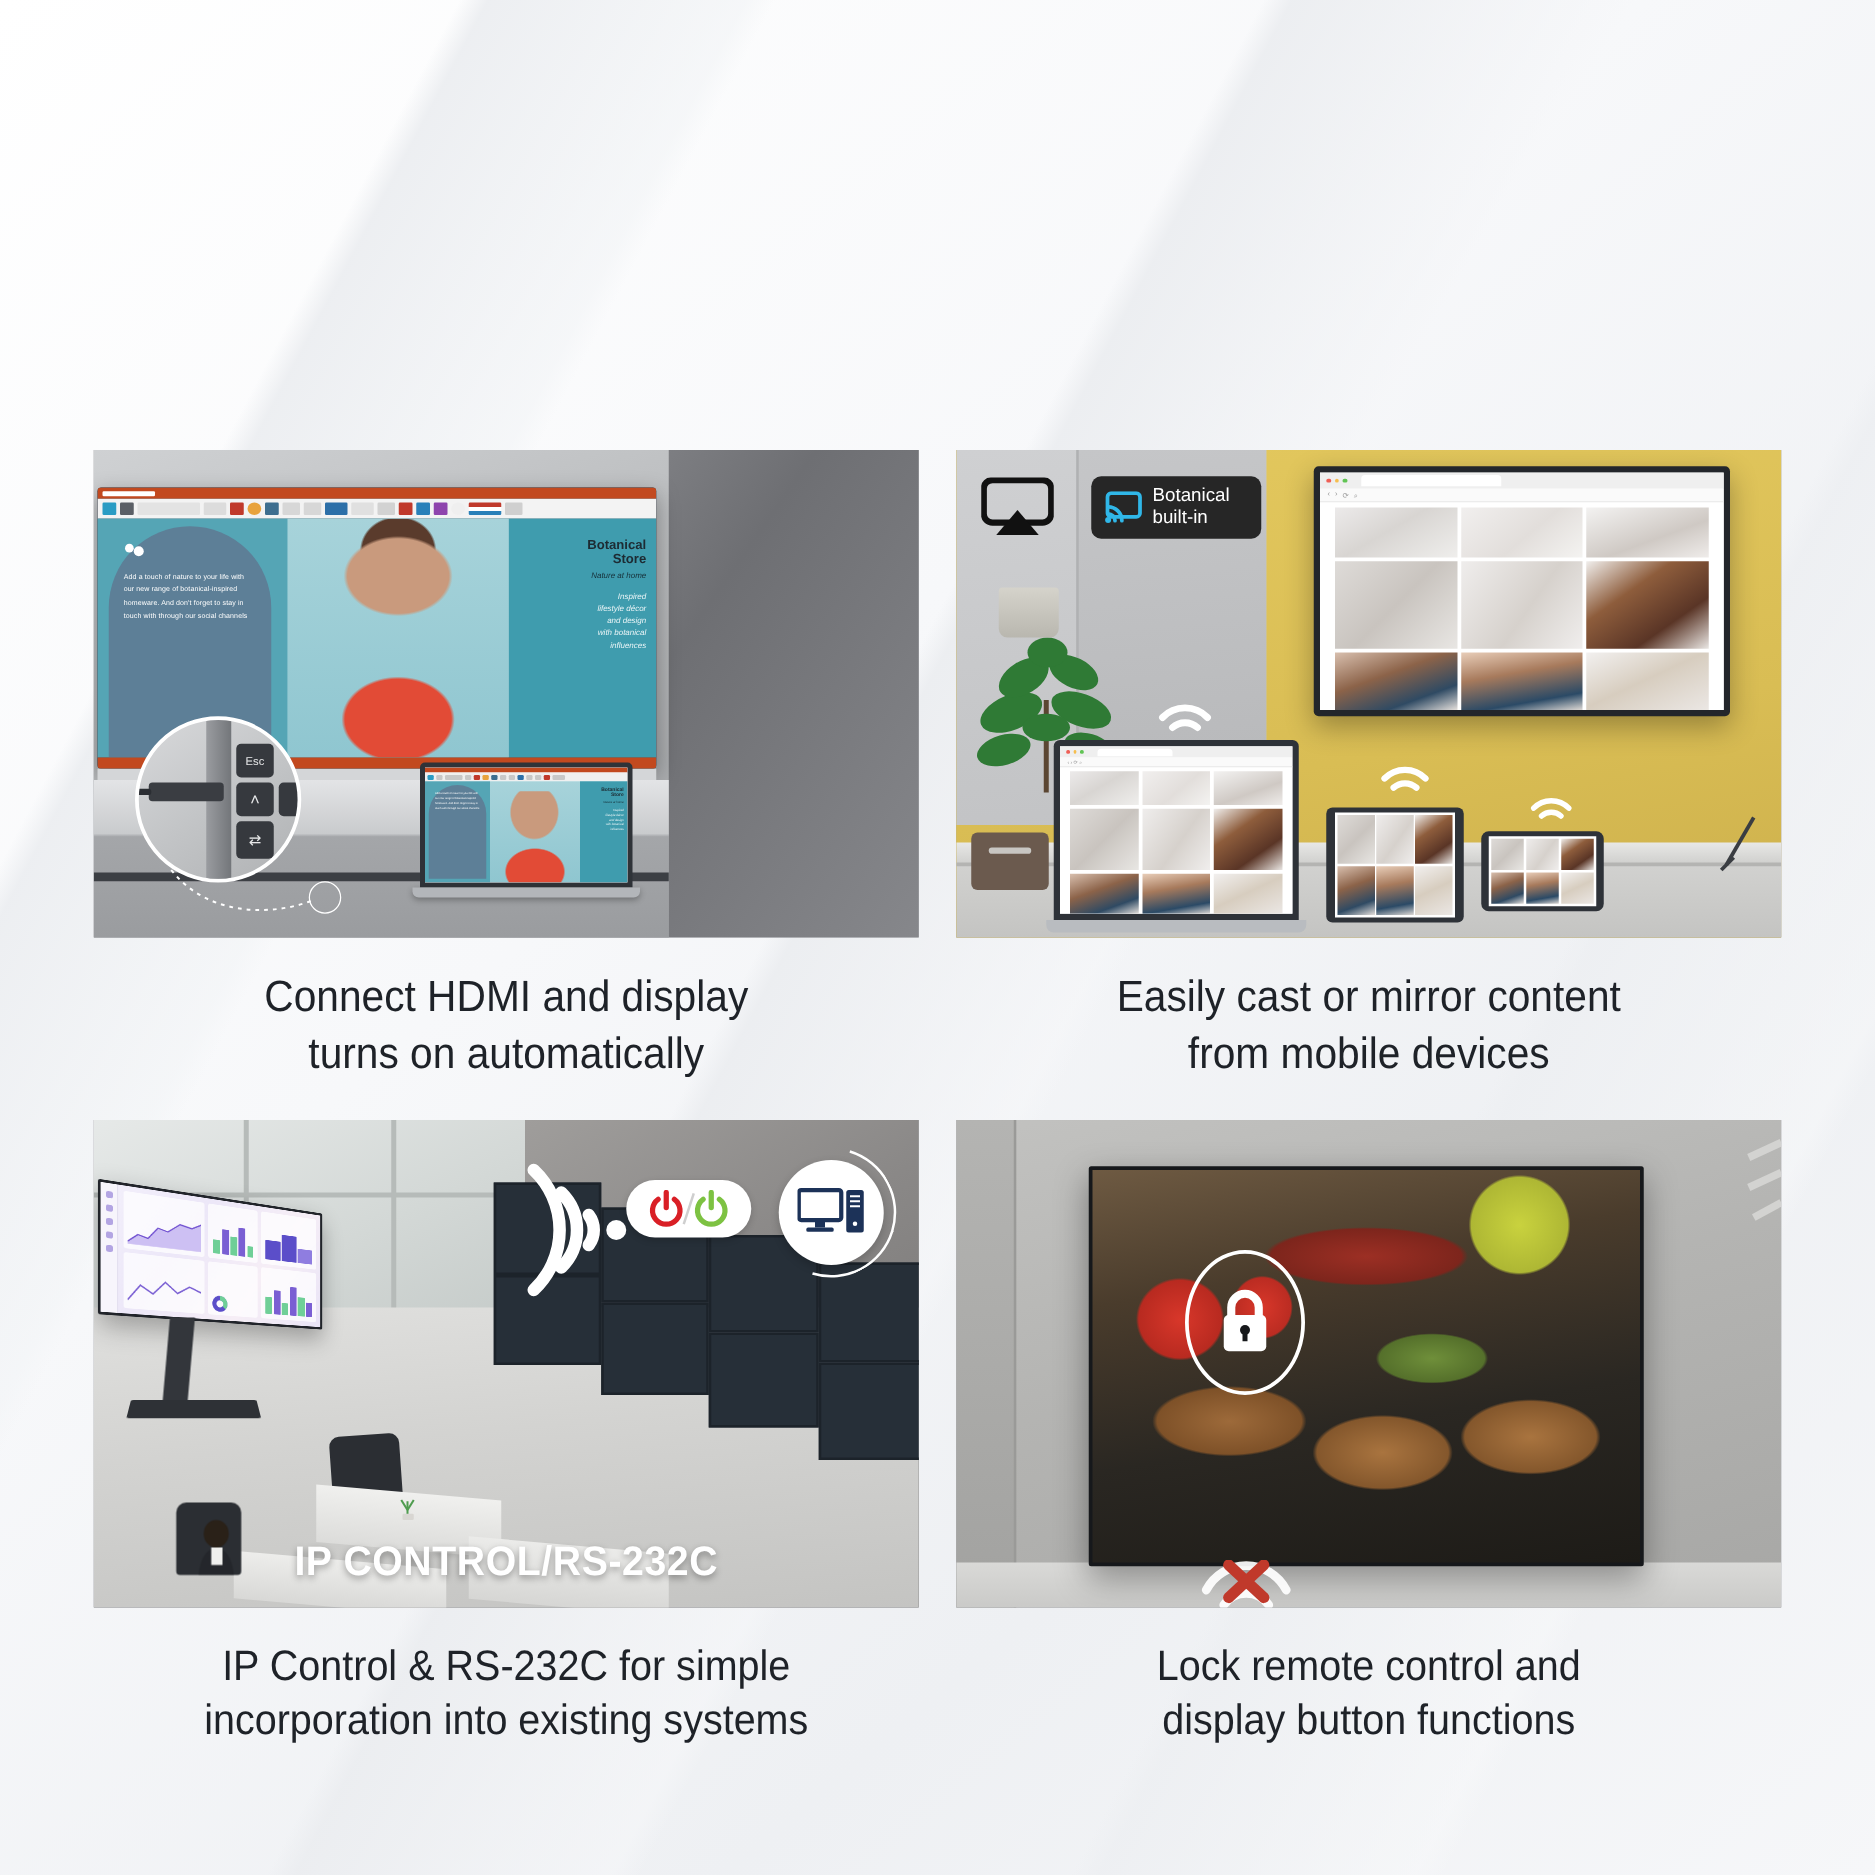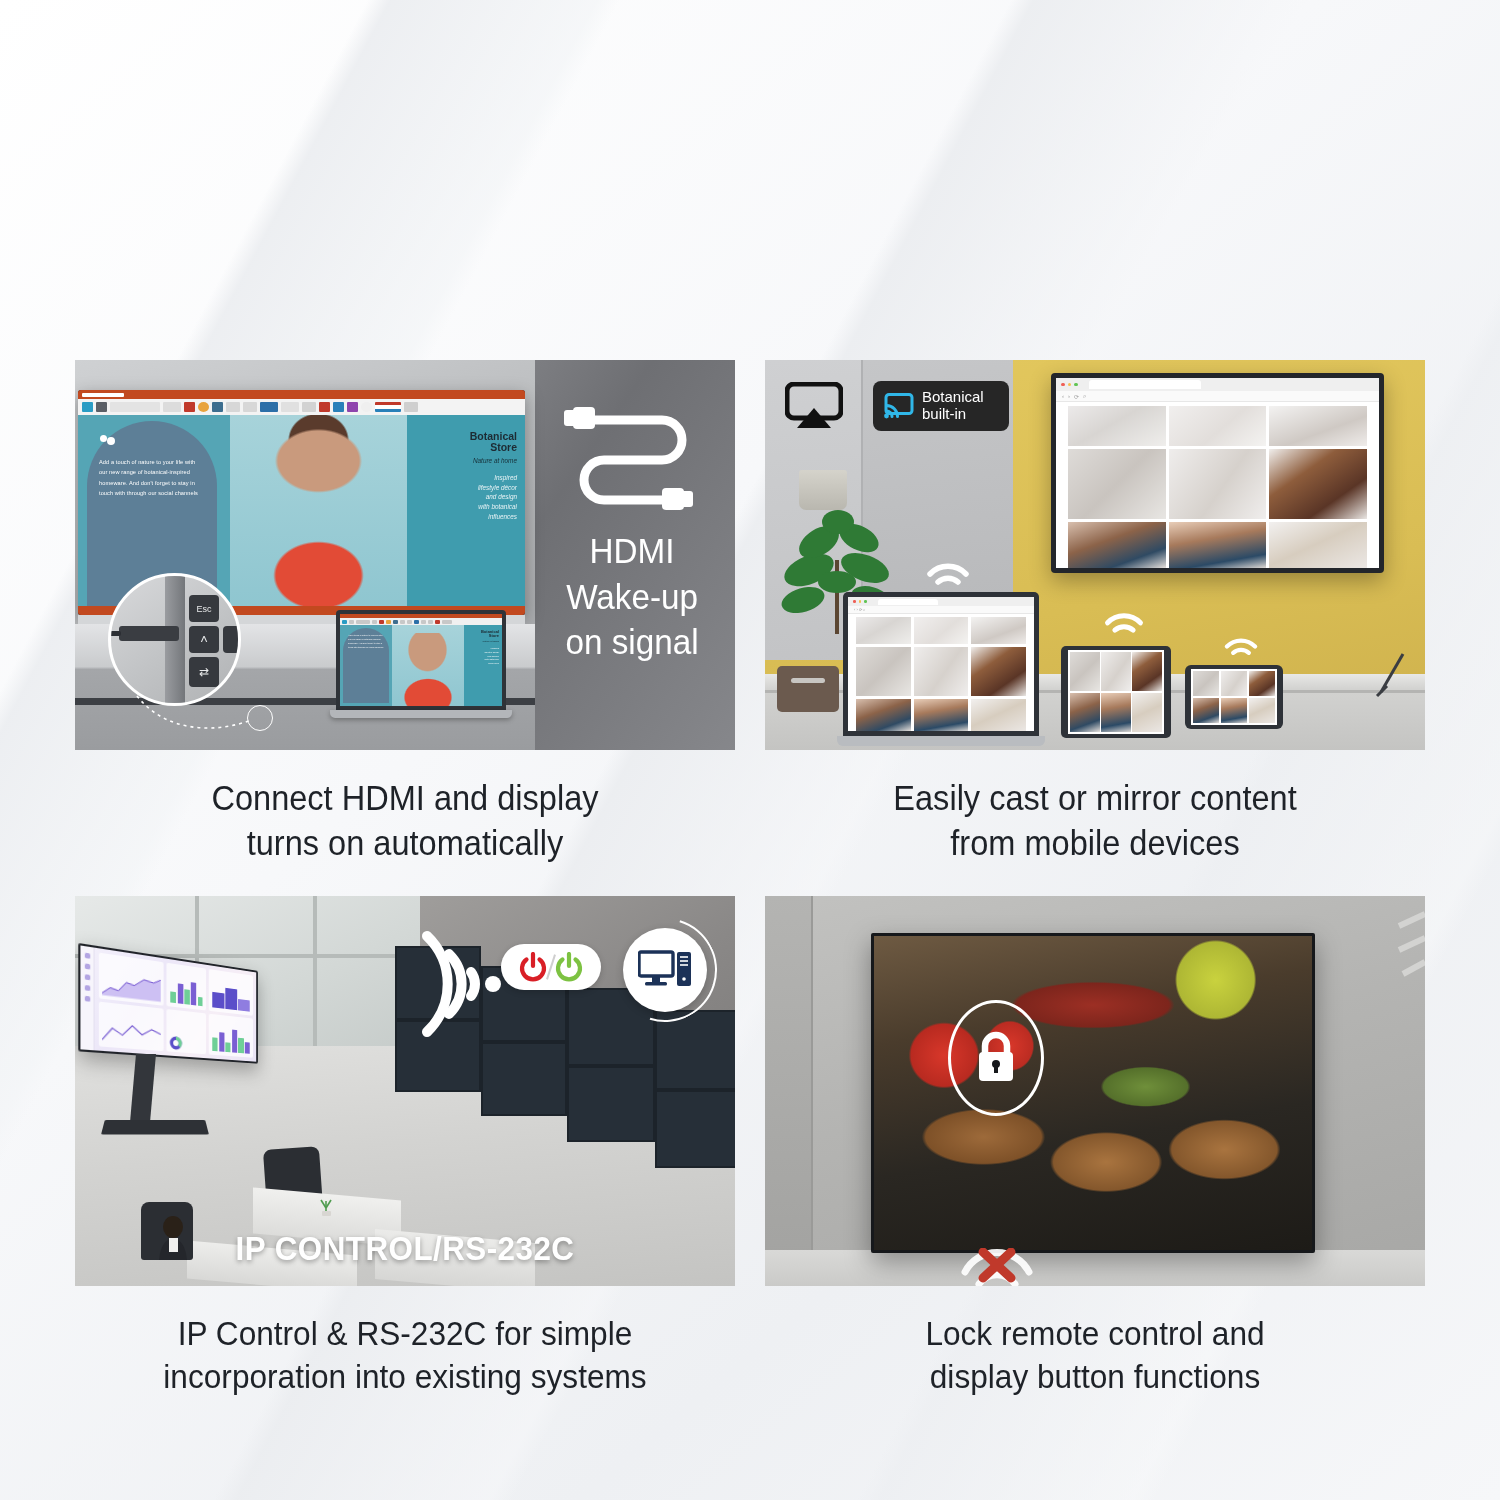--- a/index.html
+++ b/index.html
@@ -413,36 +413,20 @@
           <div class="key k3">⇄</div>
           <div class="key k4"></div>
         </div>
         <div class="dots">
           <svg width="120" height="46" viewBox="0 0 120 46">
             <path d="M2 6 C30 42, 80 44, 116 30" fill="none" stroke="#fff" stroke-width="1.6" stroke-dasharray="3 4"></path>
           </svg>
         </div>
         <div class="minic"></div>
 
-        <div class="hdmi-wrap">
-          <svg width="150" height="116" viewBox="0 0 150 116">
-            <path d="M34 22 H104 a20 20 0 0 1 0 40 H46 a20 20 0 0 0 0 40 H112" fill="none" stroke="#fff" stroke-width="9" stroke-linecap="round"></path>
-            <g fill="#fff">
-              <rect x="6" y="12" width="12" height="16" rx="3"></rect>
-              <rect x="15" y="9" width="22" height="22" rx="4"></rect>
-            </g>
-            <g fill="#fff">
-              <rect x="104" y="90" width="22" height="22" rx="4"></rect>
-              <rect x="123" y="93" width="12" height="16" rx="3"></rect>
-            </g>
-          </svg>
-          <div class="hdmi-txt">HDMI
-Wake-up
-on signal</div>
-        </div>
       </div>
       <div class="caption">Connect HDMI and display
 turns on automatically</div>
     </div>
 
     <div class="cell">
       <div class="thumb">
         <div class="p2-bg">
             <div class="p2-yellow"></div>
           </div>

